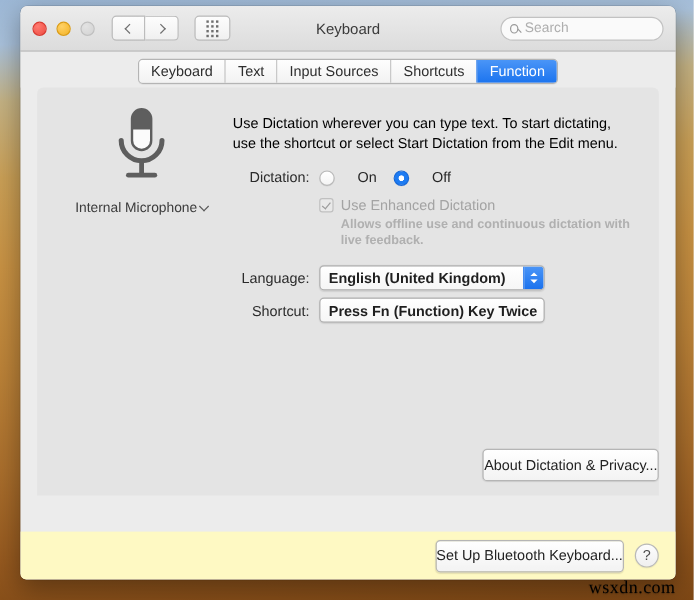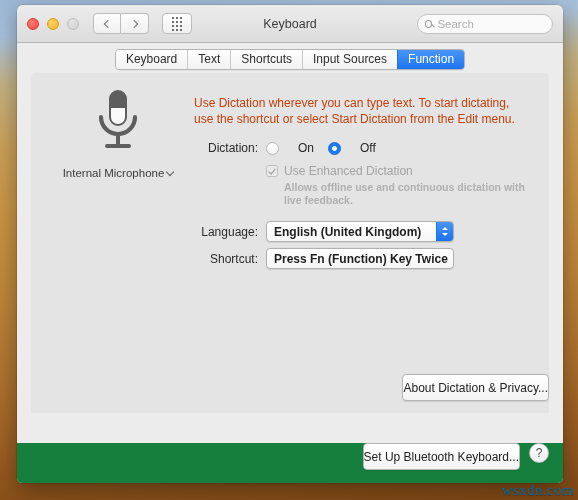--- a/index.html
+++ b/index.html
@@ -10,22 +10,22 @@
   }
   body {
     position: relative;
     background: linear-gradient(177deg,
        #9db8d6 0%, #a8c0da 7%, #c3b183 16%,
        #c99f56 28%, #c79143 42%, #bb8238 58%,
        #a96e2c 74%, #95591f 88%, #7d4715 100%);
   }
   
   .watermark {
-    position: absolute; right: 4px; bottom: 1px;
-    font-size: 15px; color: #0369a1;
+    position: absolute; right: 15px; bottom: 1px;
+    font-size: 15px; color: #000000;
     letter-spacing: .4px;
     text-shadow: 0 1px 1px rgba(0,0,0,.25);
     font-family: "Liberation Serif", serif;
     text-align: center;
   }
   
   .window {
     position: absolute; left: 17px; top: 5px;
     width: 546px; height: 478px;
     background: #ececec;
@@ -115,21 +115,21 @@
     flex: 1; position: relative;
     padding: 0 14px 0 14px;
   }
   .panel {
     position: absolute; left: 14px; right: 14px; top: 0; bottom: 30px;
     background: #e4e4e4;
     border-radius: 5px 5px 0 0;
   }
   .desc {
     position: absolute; left: 177px; top: 22px; width: 340px;
-    font-size: 12px; line-height: 16px; color: #c2410c;
+    font-size: 12px; line-height: 16px; color: #000000;
   }
   
   .micbox { position: absolute; left: 38px; top: 14px; width: 126px; text-align: center; }
   .miclabel { margin-top: 6px; font-size: 11.5px; color: #3c3c3c; }
   .miclabel .dn { display:inline-block; margin-left:3px; width:6px; height:6px;
                   border-left:1.4px solid #5a5a5a; border-bottom:1.4px solid #5a5a5a;
                   transform: rotate(-45deg); vertical-align: 2px; }
 
   
   .row { position: absolute; display: flex; align-items: center; }
@@ -175,22 +175,22 @@
     font-size: 12px; color: #232323;
     background: linear-gradient(to bottom,#ffffff,#f3f3f3);
     border: .5px solid #b5b5b5; border-radius: 4px;
     box-shadow: 0 .5px 1px rgba(0,0,0,.1);
     white-space: nowrap;
   }
   .aboutbtn { position: absolute; right: 14px; bottom: 42px; }
 
   
   .footer {
-    flex: 0 0 40px; background: #15803d;
-    display: flex; justify-content: flex-end;
+    flex: 0 0 40px; background: #fef9c3;
+    display: flex; align-items: center; justify-content: flex-end;
     padding: 0 14px; gap: 9px;
   }
   .helpbtn {
     width: 20px; height: 20px; border-radius: 50%;
     background: linear-gradient(to bottom,#fdfdfd,#efefef);
     border: .5px solid #b9b9b9;
     display: flex; align-items: center; justify-content: center;
     font-size: 12px; color: #4a4a4a;
     box-shadow: 0 .5px 1px rgba(0,0,0,.1);
   }
@@ -234,22 +234,22 @@
     <div class="search">
       <span class="mag"></span>
       <input type="text" placeholder="Search" style="">
     </div>
   </div>
 
   <div class="tabzone">
     <div class="tabs">
       <div class="tab">Keyboard</div>
       <div class="tab">Text</div>
+      <div class="tab">Input Sources</div>
       <div class="tab">Shortcuts</div>
-      <div class="tab">Input Sources</div>
       <div class="tab active">Function</div>
     </div>
   </div>
 
   <div class="content">
     <div class="panel"></div>
 
     <div class="desc">
       <div>Use Dictation wherever you can type text. To start dictating,</div>
       <div>use the shortcut or select Start Dictation from the Edit menu.</div>

